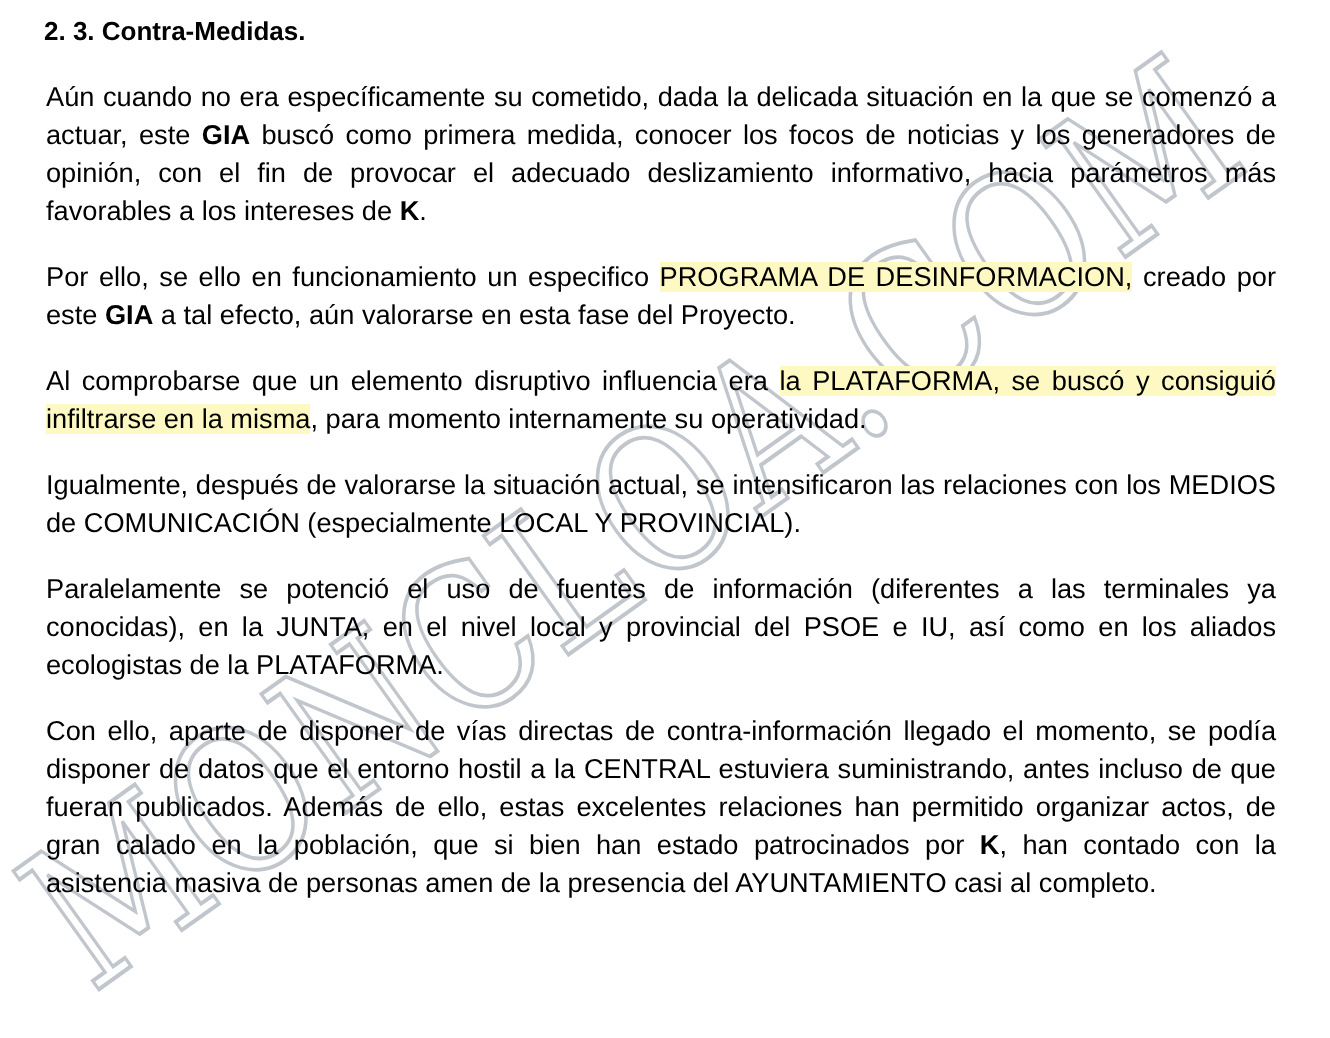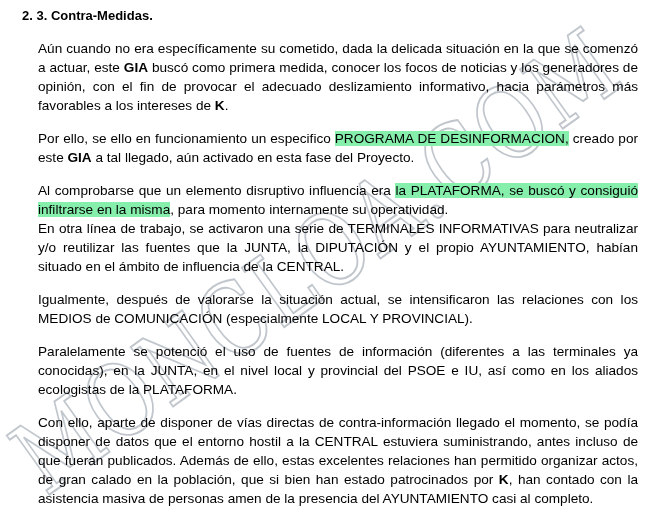--- a/index.html
+++ b/index.html
@@ -37,63 +37,60 @@
     z-index: 1;
     padding: 7px 27px 0 22px;
   }
   h1 {
     font-size: 13px;
     font-weight: bold;
     margin: 0 0 14px 0;
     line-height: 18px;
   }
   p {
-    margin: 14px 0 0 16px;
+    margin: 14px 0 0 1px;
     font-size: 13.6px;
     line-height: 19px;
     text-align: justify;
   }
   p.tight {
     margin-top: 0;
   }
   .b {
     font-weight: bold;
   }
   .hl {
-    background: #86efac;
+    background: #fef9c3;
   }
 </style>
 </head>
 <body>
 
 <div class="page">
 
   <svg class="watermark" width="665" height="519" viewBox="0 0 665 519" aria-hidden="true">
     <text class="wm-text" x="317" y="296" text-anchor="middle" transform="rotate(-35.5 317 262)" textLength="715" lengthAdjust="spacingAndGlyphs">MONCLOA.COM</text>
   </svg>
 
   <div class="content">
 
     <h1>2. 3. Contra-Medidas.</h1>
 
     <p>
       <span>Aún cuando no era específicamente su cometido, dada la delicada situación en la que se comenzó a actuar, este </span><span class="b">GIA</span><span> buscó como primera medida, conocer los focos de noticias y los generadores de opinión, con el fin de provocar el adecuado deslizamiento informativo, hacia parámetros más favorables a los intereses de </span><span class="b">K</span><span>.</span>
     </p>
 
     <p>
-      <span>Por ello, se ello en funcionamiento un especifico </span><span class="hl">PROGRAMA DE DESINFORMACION,</span><span> creado por este </span><span class="b">GIA</span><span> a tal llegado, aún activado en esta fase del Proyecto.</span>
+      <span>Por ello, se ello en funcionamiento un especifico </span><span class="hl">PROGRAMA DE DESINFORMACION,</span><span> creado por este </span><span class="b">GIA</span><span> a tal efecto, aún valorarse en esta fase del Proyecto.</span>
     </p>
 
     <p>
       <span>Al comprobarse que un elemento disruptivo influencia era </span><span class="hl">la PLATAFORMA, se buscó y consiguió infiltrarse en la misma</span><span>, para momento internamente su operatividad.</span>
     </p>
 
-    <p class="tight">
-      <span>En otra línea de trabajo, se activaron una serie de TERMINALES INFORMATIVAS para neutralizar y/o reutilizar las fuentes que la JUNTA, la DIPUTACIÓN y el propio AYUNTAMIENTO, habían situado en el ámbito de influencia de la CENTRAL.</span>
-    </p>
 
     <p>
       <span>Igualmente, después de valorarse la situación actual, se intensificaron las relaciones con los MEDIOS de COMUNICACIÓN (especialmente LOCAL Y PROVINCIAL).</span>
     </p>
 
     <p>
       <span>Paralelamente se potenció el uso de fuentes de información (diferentes a las terminales ya conocidas), en la JUNTA, en el nivel local y provincial del PSOE e IU, así como en los aliados ecologistas de la PLATAFORMA.</span>
     </p>
 
     <p>

